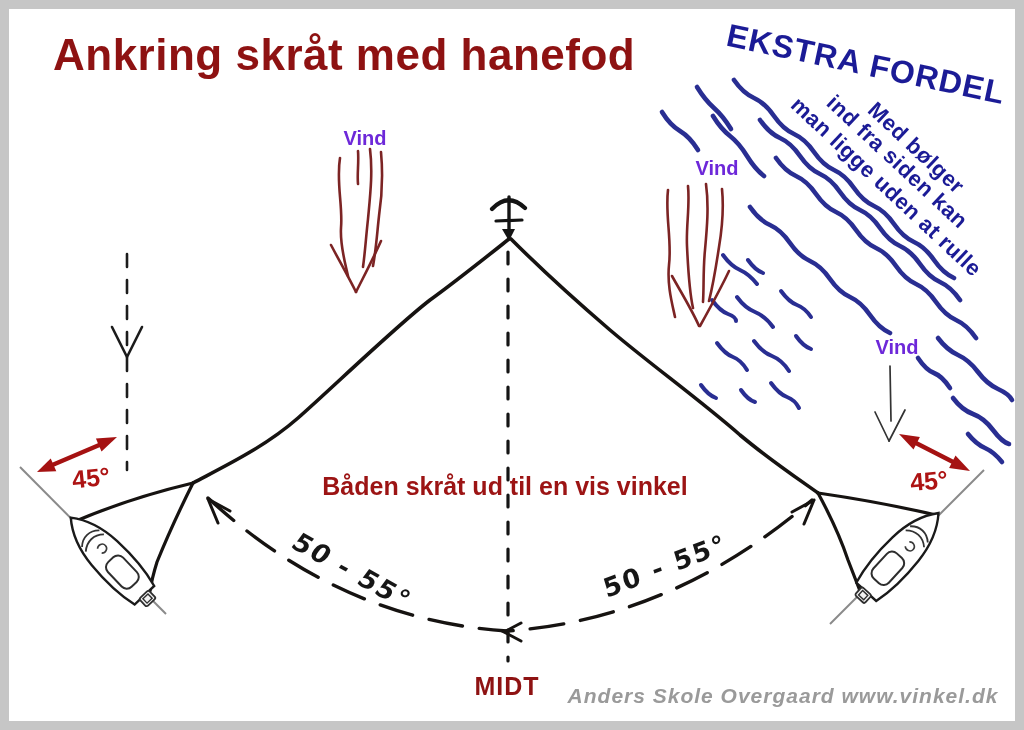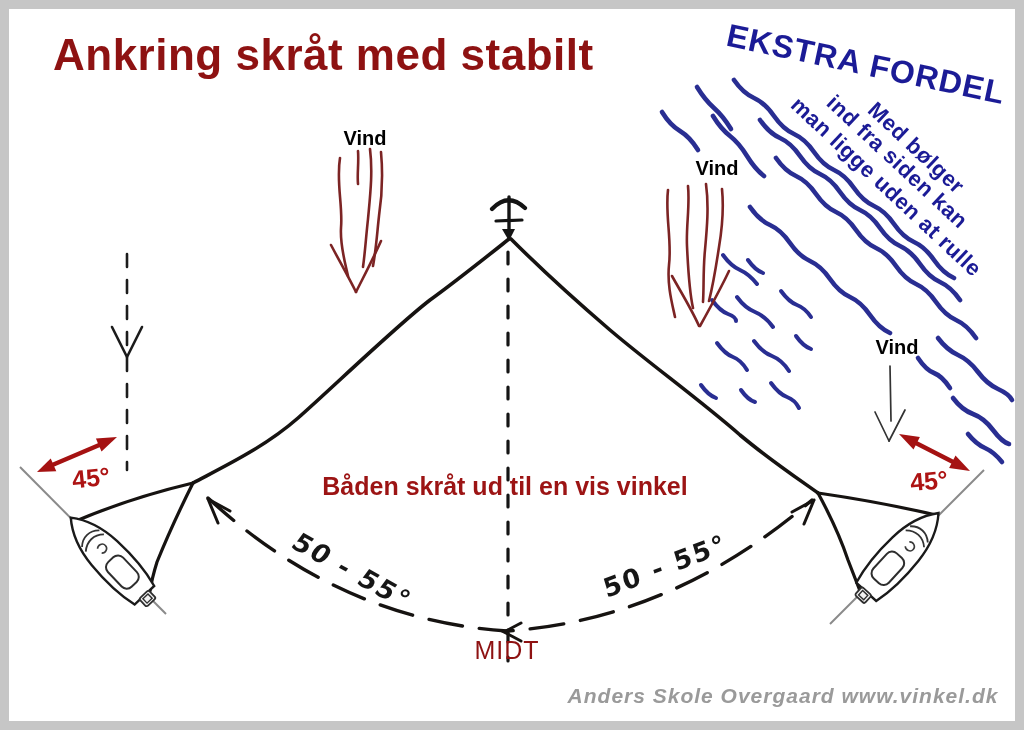--- a/index.html
+++ b/index.html
@@ -9,31 +9,31 @@
   #art{position:absolute;left:0;top:0;z-index:1;}
   .t{position:absolute;z-index:5;white-space:nowrap;line-height:1;}
   .ctr{transform:translate(-50%,-50%);}
   .title{left:53px;top:33px;font-size:44px;font-weight:700;letter-spacing:.5px;color:#8e1212;}
   .ekstra{left:866px;top:64px;font-size:32px;font-weight:700;letter-spacing:1px;color:#1b1b96;
           transform:translate(-50%,-50%) rotate(12deg);}
   .blueline{font-size:22px;font-weight:700;letter-spacing:.5px;color:#1b1b96;}
   .bl1{left:916px;top:148px;transform:translate(-50%,-50%) rotate(43deg);}
   .bl2{left:897px;top:162px;transform:translate(-50%,-50%) rotate(43deg);}
   .bl3{left:886px;top:187px;transform:translate(-50%,-50%) rotate(43deg);}
-  .vind{font-size:20px;font-weight:700;color:#000000;}
+  .vind{font-size:20px;font-weight:700;color:#6d28d9;}
   .v1{left:365px;top:138px;} .v2{left:717px;top:168px;} .v3{left:897px;top:347px;}
   .deg45{font-size:25px;font-weight:700;color:#ad1313;}
   .d45l{left:91px;top:478px;transform:translate(-50%,-50%) rotate(-6deg);}
   .d45r{left:929px;top:481px;transform:translate(-50%,-50%) rotate(-5deg);}
   .arcdeg{font-size:26px;font-weight:700;letter-spacing:2px;color:#161616;font-family:"DejaVu Sans",sans-serif;}
   .arcl{left:352px;top:571px;transform:translate(-50%,-50%) rotate(29deg) skewX(-8deg);}
   .arcr{left:665px;top:566px;transform:translate(-50%,-50%) rotate(-21deg) skewX(-4deg);}
   .explain{left:505px;top:471px;transform:translateX(-50%);text-align:center;
            font-size:25px;font-weight:700;line-height:31px;color:#9c1414;}
-  .midt{left:507px;top:650px;font-size:25px;font-weight:400;letter-spacing:1px;color:#8e1212;}
+  .midt{left:507px;top:686px;font-size:25px;font-weight:700;letter-spacing:1px;color:#8e1212;}
   .attrib{left:783px;top:695px;font-size:21px;font-weight:700;font-style:italic;
           letter-spacing:1px;color:#9a9a9a;}
 </style>
 </head>
 <body>
 
 <div id="page">
 
   <svg id="art" width="1024" height="730" viewBox="0 0 1024 730">
 
@@ -146,21 +146,21 @@
       <polygon points="117,437 101.5,451.4 95.9,438.6" stroke="none"></polygon>
       <polygon points="37,472 50.7,458.4 56.3,471.2" stroke="none"></polygon>
     </g>
     <g stroke="#a51212" fill="#a51212" stroke-linecap="round">
       <path d="M912,441 L957,464" stroke-width="4.5" fill="none"></path>
       <polygon points="970,471 955.5,455.6 949.1,468" stroke="none"></polygon>
       <polygon points="899,434 913.5,449.4 919.9,437" stroke="none"></polygon>
     </g>
   </svg>
 
-  <div class="t title">Ankring skråt med stabilt</div>
+  <div class="t title">Ankring skråt med hanefod</div>
 
   <div class="t ekstra">EKSTRA FORDEL</div>
   <div class="t blueline bl1">Med bølger</div>
   <div class="t blueline bl2">ind fra siden kan</div>
   <div class="t blueline bl3">man ligge uden at rulle</div>
 
   <div class="t vind v1 ctr">Vind</div>
   <div class="t vind v2 ctr">Vind</div>
   <div class="t vind v3 ctr">Vind</div>
 

